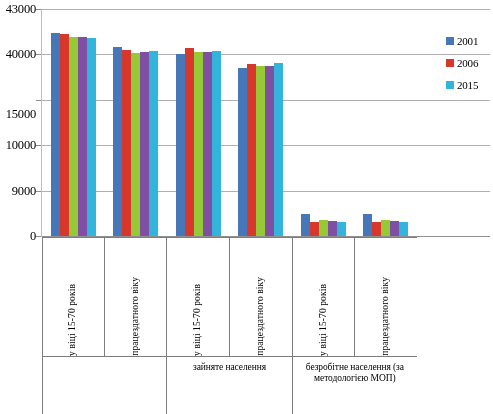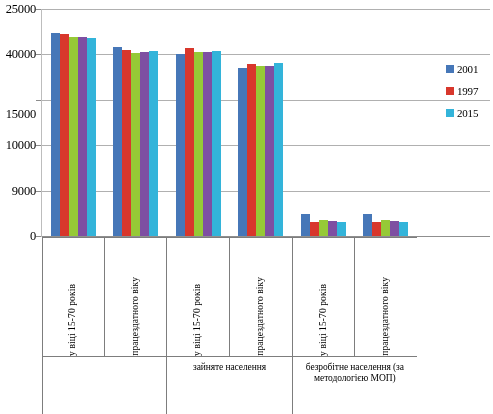--- a/index.html
+++ b/index.html
@@ -175,21 +175,20 @@
     background: #7d7d7d;
   }
 
   
   .legend {
     position: absolute;
     left: 446px;
     top: 30px;
     width: 47px;
     z-index: 5;
-    margin-top: 28px;
   }
   .legend-item {
     display: flex;
     align-items: center;
     height: 22px;
     gap: 3px;
   }
   .legend-swatch {
     width: 8px;
     height: 8px;
@@ -211,21 +210,21 @@
       <div class="y-tick-label" style="top: 236px;">0</div>
       <div class="y-tick-mark" style="top: 236px;"></div>
       <div class="y-tick-label" style="top: 190.6px;">9000</div>
       <div class="y-tick-mark" style="top: 190.6px;"></div>
       <div class="y-tick-label" style="top: 145.2px;">10000</div>
       <div class="y-tick-mark" style="top: 145.2px;"></div>
       <div class="y-tick-label" style="top: 114px;">15000</div>
       <div class="y-tick-mark" style="top: 99.8px;"></div>
       <div class="y-tick-label" style="top: 54.4px;">40000</div>
       <div class="y-tick-mark" style="top: 54.4px;"></div>
-      <div class="y-tick-label" style="top: 9px;">25000</div>
+      <div class="y-tick-label" style="top: 9px;">43000</div>
       <div class="y-tick-mark" style="top: 9px;"></div>
     </div>
   <div class="y-axis-line"></div>
 
   <div class="plot">
     <div id="gridlines">
         <div class="gridline base" style="top: 227px;"></div>
         <div class="gridline" style="top: 181.6px;"></div>
         <div class="gridline" style="top: 136.2px;"></div>
         <div class="gridline" style="top: 90.8px;"></div>
@@ -372,21 +371,21 @@
       </div>
     </div>
 
   <div class="legend" id="legend">
       <div class="legend-item">
         <span class="legend-swatch" style="background: rgb(70, 119, 184);"></span>
         <span class="legend-label">2001</span>
       </div>
       <div class="legend-item">
         <span class="legend-swatch" style="background: rgb(216, 55, 44);"></span>
-        <span class="legend-label">1997</span>
+        <span class="legend-label">2006</span>
       </div>
       <div class="legend-item">
         <span class="legend-swatch" style="background: rgb(51, 180, 218);"></span>
         <span class="legend-label">2015</span>
       </div>
     </div>
 
 </div>
 
 </body></html>

